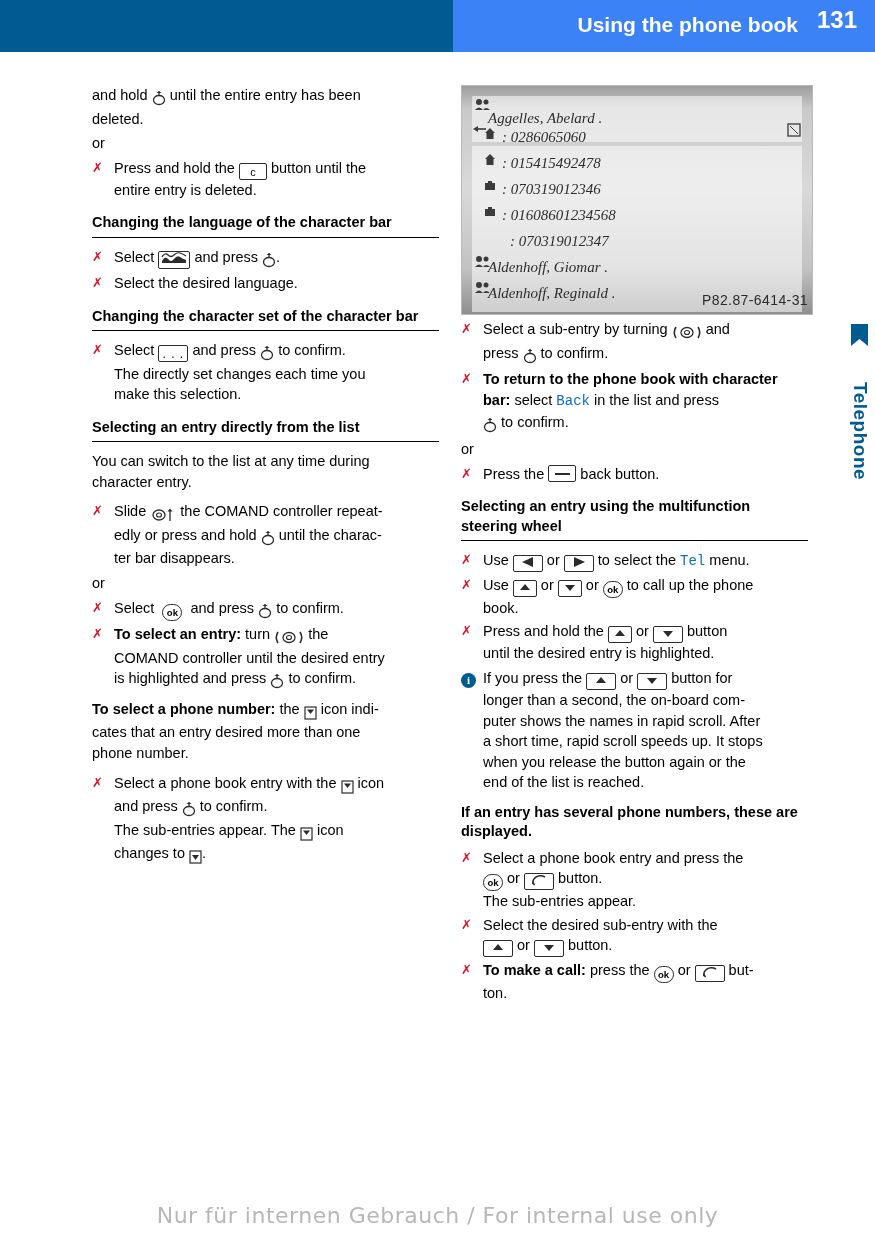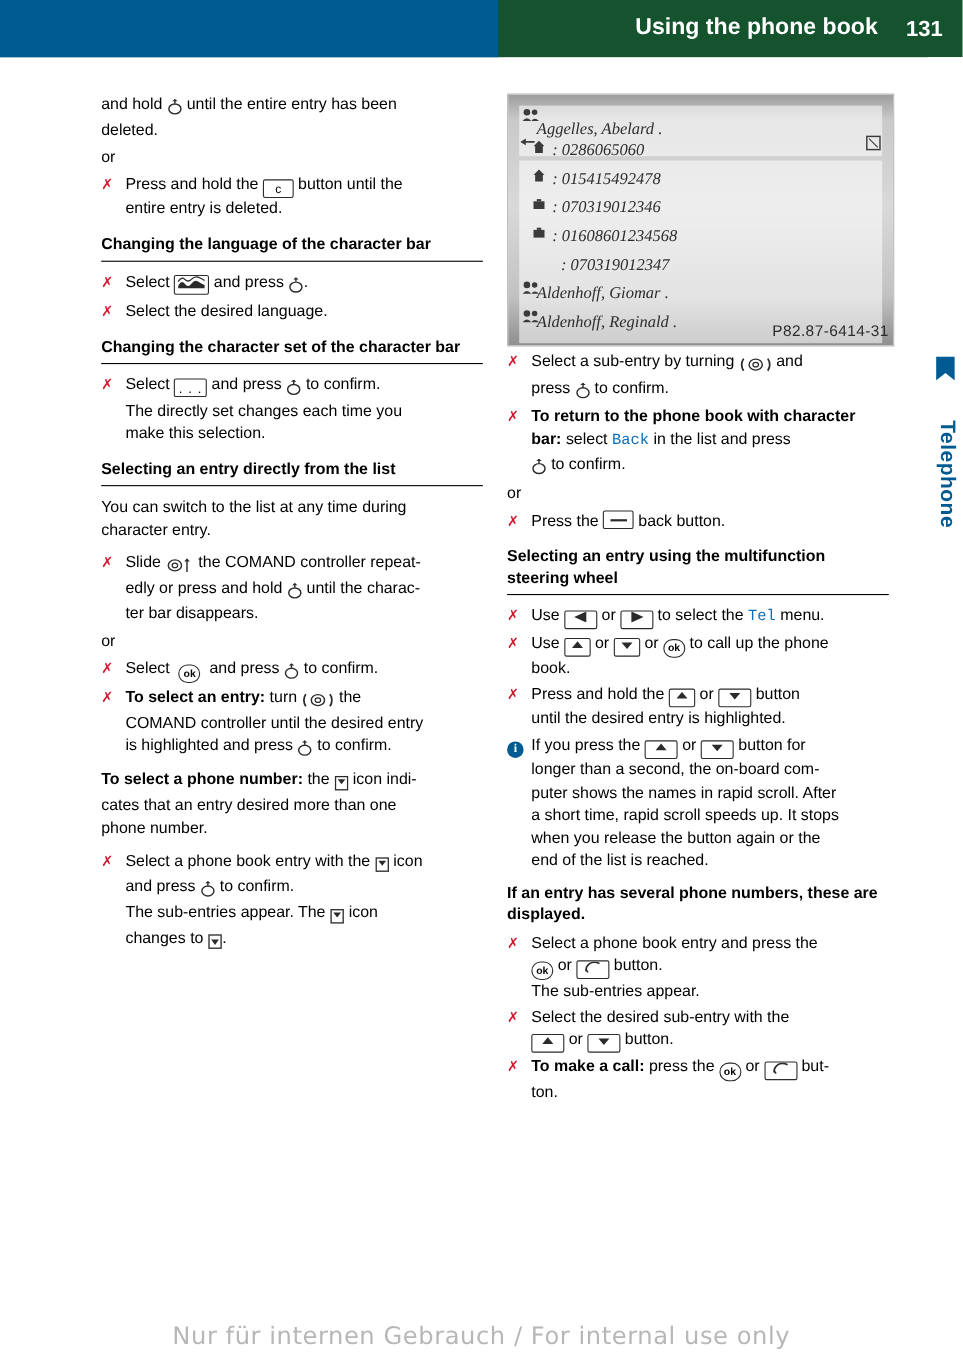--- a/index.html
+++ b/index.html
@@ -14,44 +14,44 @@
     color: #000000;
     position: relative;
     overflow: hidden;
   }
   
   .header {
     position: absolute;
     top: 0; left: 0;
     width: 875px;
     height: 52px;
-    background: #14532d;
+    background: #3b82f6;
   }
   .header-left-block {
     position: absolute;
     left: 0; top: 0;
     width: 453px;
     height: 52px;
     background: #005b92;
   }
   .header-title {
     position: absolute;
     right: 77px;
     top: 13px;
     color: #ffffff;
     font-size: 21px;
     font-weight: bold;
     letter-spacing: 0px;
   }
   .header-page {
     position: absolute;
     right: 18px;
-    top: 16px;
+    top: 6px;
     color: #ffffff;
-    font-size: 20px;
+    font-size: 24px;
     font-weight: bold;
   }
   
   .side-tab {
     position: absolute;
     right: 0;
     top: 52px;
     width: 31px;
     height: 1189px;
     background: #ffffff;

